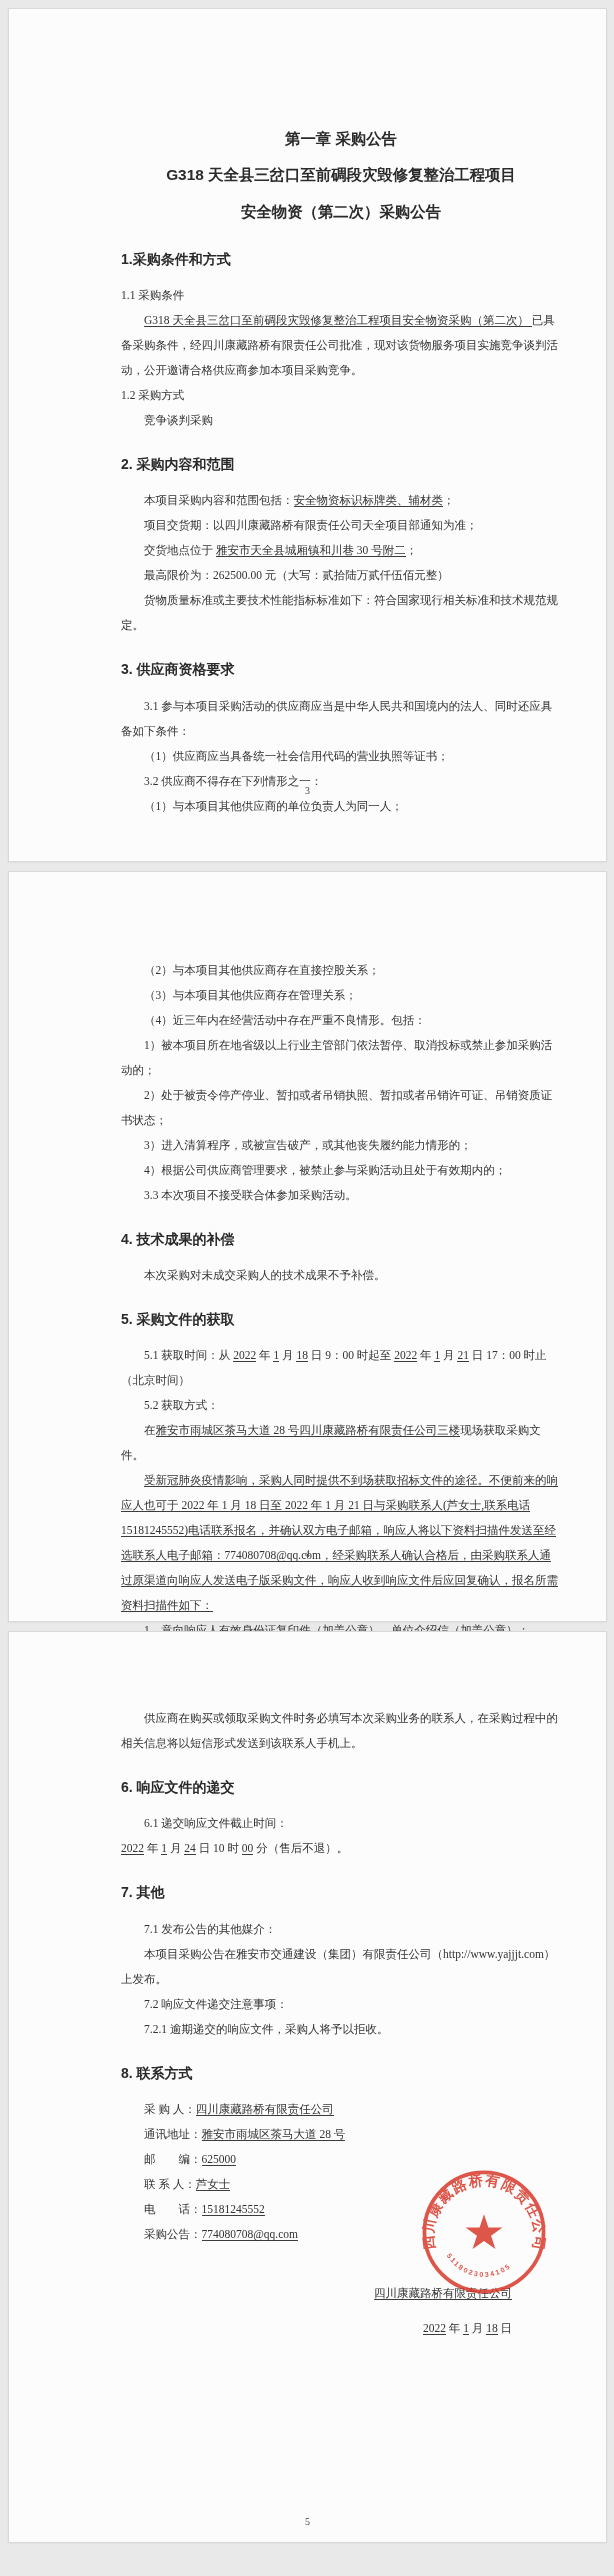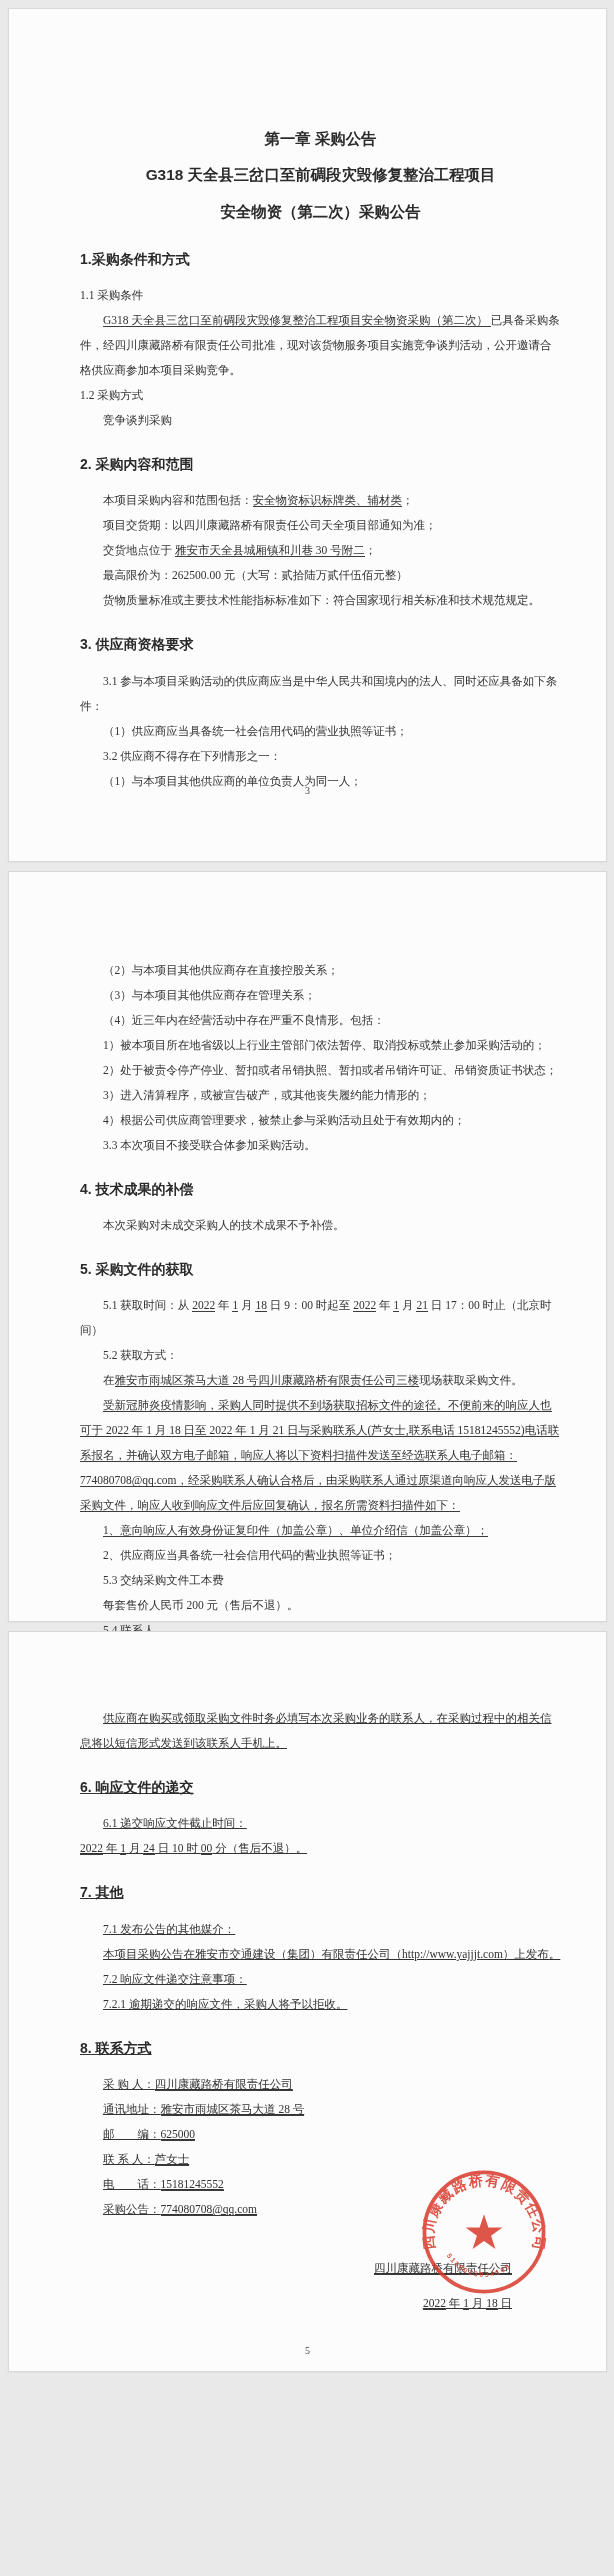--- a/index.html
+++ b/index.html
@@ -5,25 +5,25 @@
   :root { --stamp:#d93a2b; }
   * { margin:0; padding:0; box-sizing:border-box; }
   body {
     width:615px; background:#e9e9e9; padding:7.7px 0 4.6px;
     font-family:"Liberation Serif","DejaVu Serif",serif;
     color:#333; font-size:11.5px; line-height:25px;
   }
   .page {
     position:relative; width:599px; margin:0 auto 9.2px; background:#fcfcfc;
     border:0.8px solid #d9d9d9; box-shadow:0 0.8px 1.5px rgba(0,0,0,.08);
-    padding:0 45px 31px 71px;
+    padding:0 45px 31px 112px;
   }
   .page-1 { height:854px; padding-top:114px; }
   .page-2 { height:751px; padding-top:86px; }
-  .page-3 { height:741px; padding-top:74px;text-decoration:underline; }
+  .page-3 { height:912px; padding-top:74px; }
   .title { text-align:center; font-family:"Liberation Sans","DejaVu Sans",sans-serif;
     font-weight:bold; font-size:15.4px; color:#2b2b2b; line-height:32px; margin-bottom:4.6px; }
   h2.sec { font-family:"Liberation Sans","DejaVu Sans",sans-serif; font-weight:bold;
     font-size:14px; color:#2a2a2a; line-height:23px; margin:20px 0 12.3px; }
   .h-first { margin-top:29px; }
   p.para { margin:0 0; }
   .ti2 { text-indent:2em; }
   .u { border-bottom:0.8px solid #3c3c3c; }
   .pagenum { position:absolute; left:0; right:0; text-align:center; font-size:10px; color:#444; }
   .pn-1 { bottom:58px; } .pn-2 { bottom:55px; } .pn-3 { bottom:7.7px; }

